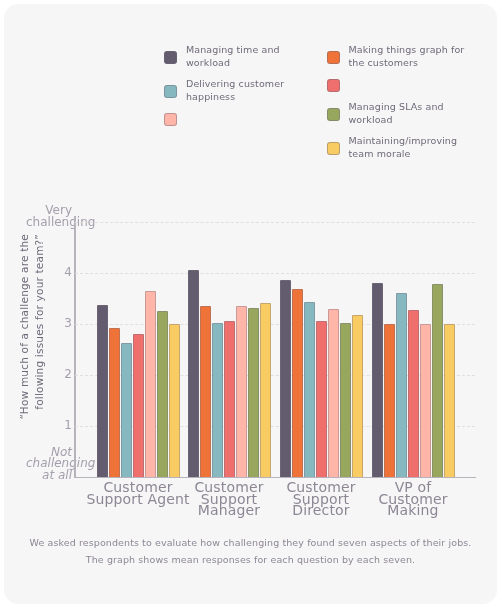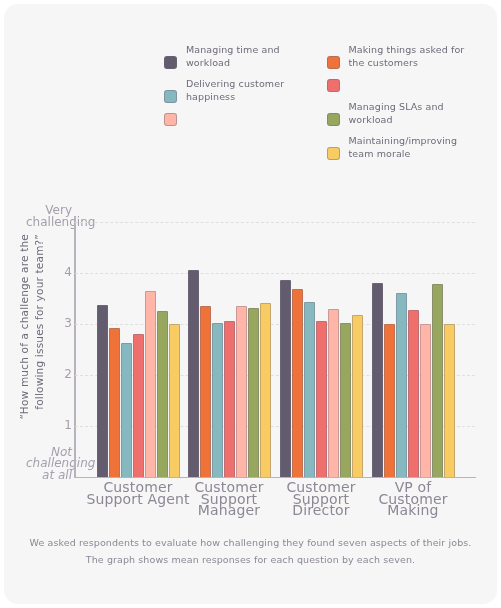--- a/index.html
+++ b/index.html
@@ -35,21 +35,21 @@
     gap: 0px;
   }
   .legend-col {
     width: 160px;
     display: flex;
     flex-direction: column;
   }
   .legend-col.right { padding-left: 5px; }
   .legend-item {
     display: flex;
-    align-items: flex-end;
+    align-items: center;
     margin-bottom: 9px;
   }
   .swatch {
     width: 13px;
     height: 13px;
     border-radius: 3px;
     flex: 0 0 13px;
     margin-top: 1px;
     margin-right: 9px;
     border: 1px solid rgba(110,104,120,0.45);
@@ -194,21 +194,21 @@
         <span class="swatch" style="background: rgb(134, 184, 191);"></span>
         <span class="legend-label">Delivering customer happiness</span>
       </div>
       <div class="legend-item">
         <span class="swatch" style="background: rgb(255, 181, 167);"></span>
       </div>
     </div>
     <div class="legend-col right">
       <div class="legend-item">
         <span class="swatch" style="background: rgb(239, 115, 56);"></span>
-        <span class="legend-label">Making things asked for the customers</span>
+        <span class="legend-label">Making things graph for the customers</span>
       </div>
       <div class="legend-item">
         <span class="swatch" style="background: rgb(239, 111, 108);"></span>
       </div>
       <div class="legend-item">
         <span class="swatch" style="background: rgb(151, 167, 94);"></span>
         <span class="legend-label">Managing SLAs and workload</span>
       </div>
       <div class="legend-item">
         <span class="swatch" style="background: rgb(248, 204, 99);"></span>

